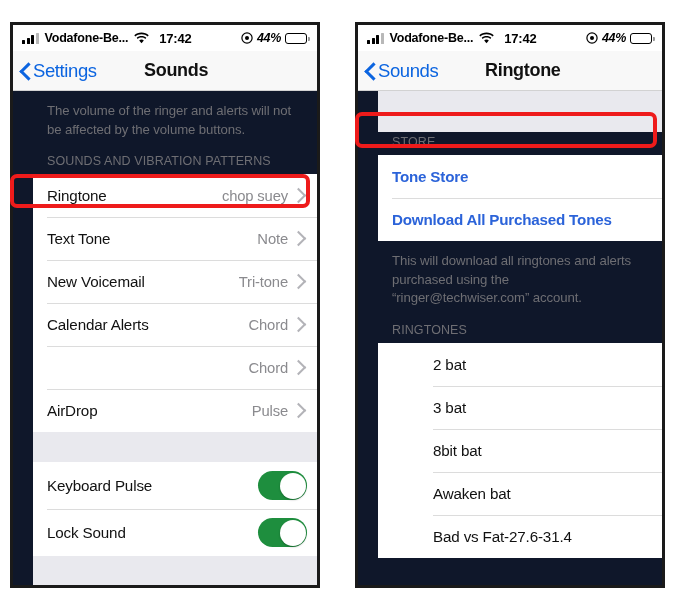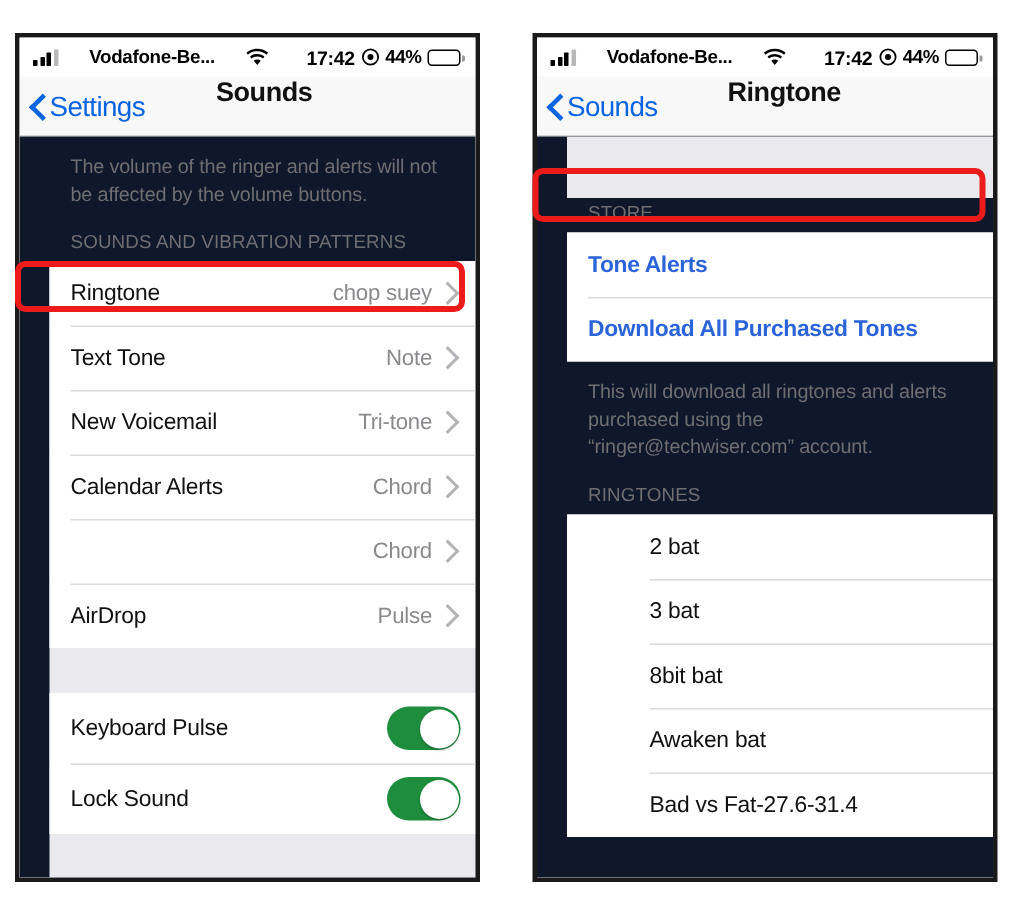--- a/index.html
+++ b/index.html
@@ -38,25 +38,25 @@
     height: 26px;
     display: flex;
     align-items: center;
     padding: 0 10px 0 9px;
     box-sizing: border-box;
     background: #ffffff;
     font-size: 13px;
     font-weight: bold;
     color: #000;
   }
-  .sb-left { display: flex; align-items: center; gap: 21px; flex: 0 0 auto; }
+  .sb-left { display: flex; align-items: center; gap: 6px; flex: 0 0 auto; }
   .sb-right { display: flex; align-items: center; gap: 4px; margin-left: auto; }
   .carrier { font-size: 12.5px; font-weight: bold; letter-spacing: -0.2px; }
   .clock { font-size: 13px; font-weight: bold; letter-spacing: -0.2px; margin-left: 4px;}
-  .pct { font-size: 12.5px; font-weight: bold; letter-spacing: -0.3px; }
+  .pct { font-size: 12.5px; font-weight: bold; letter-spacing: -0.3px; font-style: italic; }
 
   
   .bars { display: flex; align-items: flex-end; gap: 1.5px; height: 11px; }
   .bars i { width: 3px; background: #000; border-radius: 0.5px; display:block; }
   .bars i:nth-child(1){ height: 4px; }
   .bars i:nth-child(2){ height: 6px; }
   .bars i:nth-child(3){ height: 8.5px; }
   .bars i:nth-child(4){ height: 11px; background:#b8b8b8; }
 
   .wifi { width: 15px; height: 12px; position: relative; }
@@ -82,20 +82,21 @@
   .battery .fill {
     height: 100%; background: #000; border-radius: 1px;
   }
 
   
   .navbar {
     height: 40px;
     background: #f8f8f8;
     border-bottom: 1px solid #d2d2d2;
     display: flex;
+    align-items: center;
     position: relative;
     padding-left: 7px;
     box-sizing: border-box;
   }
   .back {
     display: flex;
     align-items: center;
     gap: 2px;
     color: #0b64e0;
     font-size: 18.5px;
@@ -381,21 +382,21 @@
 
       <div class="spacer" style="height:13px"></div>
 
 
       <div class="spacer" style="height:28px"></div>
 
       <div class="grouphdr">STORE</div>
 
       <div class="group">
         <div class="row">
-          <span class="link-label">Tone Alerts</span>
+          <span class="link-label">Tone Store</span>
         </div>
         <div class="row">
           <span class="link-label">Download All Purchased Tones</span>
         </div>
       </div>
 
       <div class="blurb">This will download all ringtones and alerts purchased using the “ringer@techwiser.com” account.</div>
 
       <div class="grouphdr">RINGTONES</div>
 

